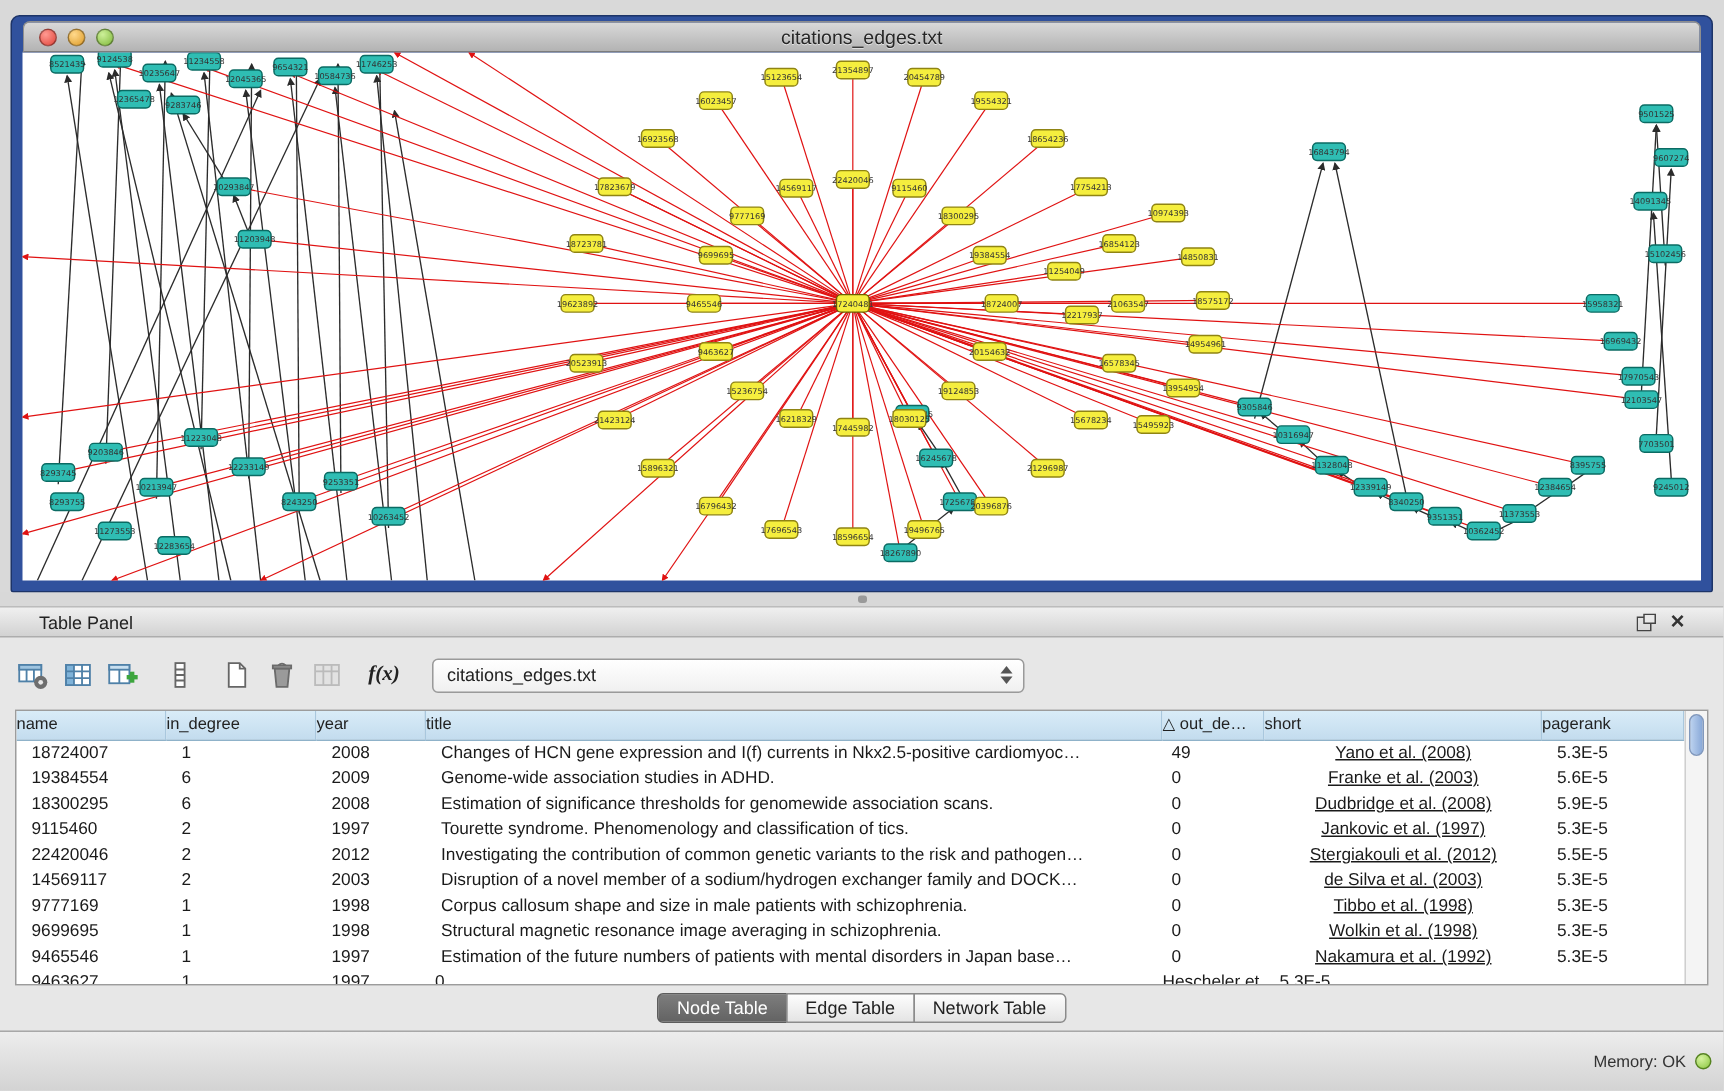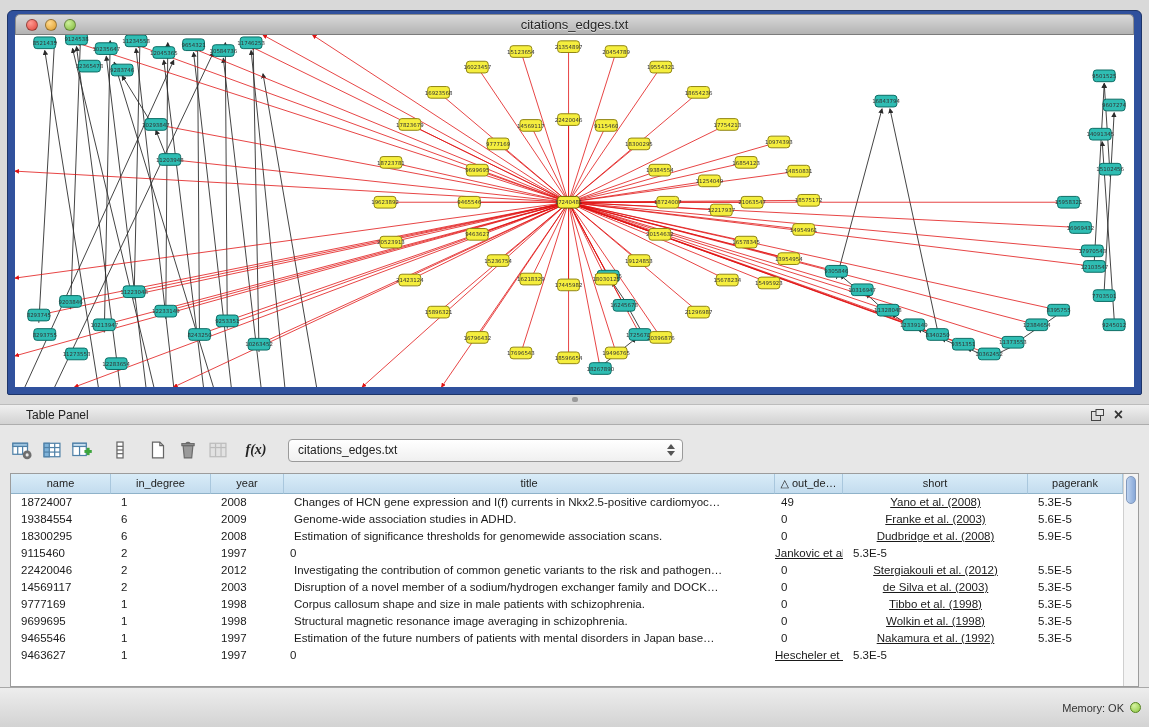--- a/index.html
+++ b/index.html
@@ -89,21 +89,21 @@
   .stepper .up { width: 0; height: 0; border-left: 4px solid transparent; border-right: 4px solid transparent; border-bottom: 5px solid #555; }
   .stepper .dn { width: 0; height: 0; border-left: 4px solid transparent; border-right: 4px solid transparent; border-top: 5px solid #555; }
 
   .table-wrap { flex: 1; min-height: 0; display: flex; border: 1px solid #9c9c9c; background: #fff; }
   .grid-area { flex: 1; min-width: 0; overflow: hidden; }
   .thead, .tr { display: grid; grid-template-columns: 100px 100px 73px 1fr 68px 185px 95px; }
   .thead { height: 20px; flex: none; }
   .th {
     background: linear-gradient(var(--header_blue, #d9ecf8), #c3dcee);
     border-right: 1px solid #a9c7dd; border-bottom: 1px solid #8fb2c9;
-    font-size: 11px; color: #222; text-align: center; line-height: 19px;
+    font-size: 11px; color: #222; line-height: 19px;
     white-space: nowrap; overflow: hidden;
   }
   .tr { height: 17px; }
   .td {
     font-size: 11.5px; color: #1a1a1a; line-height: 17px;
     white-space: nowrap; overflow: hidden; padding-left: 10px;
   }
   .td.col4 { padding-left: 6px; }
   .td.col5 { text-align: center; padding-left: 0; text-decoration: underline; }
 
@@ -807,20 +807,21 @@
               <div class="td col2">2008</div>
               <div class="td col3">Estimation of significance thresholds for genomewide association scans.</div>
               <div class="td col4">0</div>
               <div class="td col5">Dudbridge et al. (2008)</div>
               <div class="td col6">5.9E-5</div>
             </div>
             <div class="tr">
               <div class="td col0">9115460</div>
               <div class="td col1">2</div>
               <div class="td col2">1997</div>
+              <div class="td col3">Tourette syndrome. Phenomenology and classification of tics.</div>
               <div class="td col4">0</div>
               <div class="td col5">Jankovic et al. (1997)</div>
               <div class="td col6">5.3E-5</div>
             </div>
             <div class="tr">
               <div class="td col0">22420046</div>
               <div class="td col1">2</div>
               <div class="td col2">2012</div>
               <div class="td col3">Investigating the contribution of common genetic variants to the risk and pathogen…</div>
               <div class="td col4">0</div>
@@ -871,19 +872,24 @@
               <div class="td col5">Hescheler et al. (1997)</div>
               <div class="td col6">5.3E-5</div>
             </div>
           </div>
       </div>
       <div class="vscroll">
         <div class="vthumb"></div>
       </div>
     </div>
 
+    <div class="tabs">
+        <div class="tab active">Node Table</div>
+        <div class="tab">Edge Table</div>
+        <div class="tab">Network Table</div>
+      </div>
   </div>
 </div>
 
 <div class="status-bar">
   <span class="mem">Memory: OK</span>
   <span class="mem-dot"></span>
 </div>
 
 </body></html>

